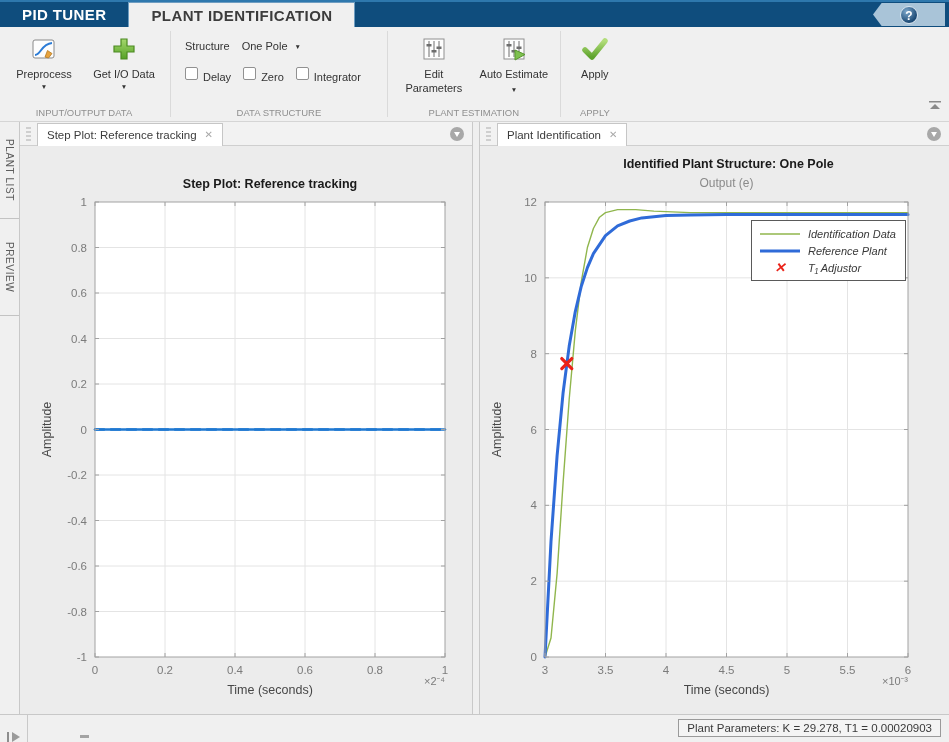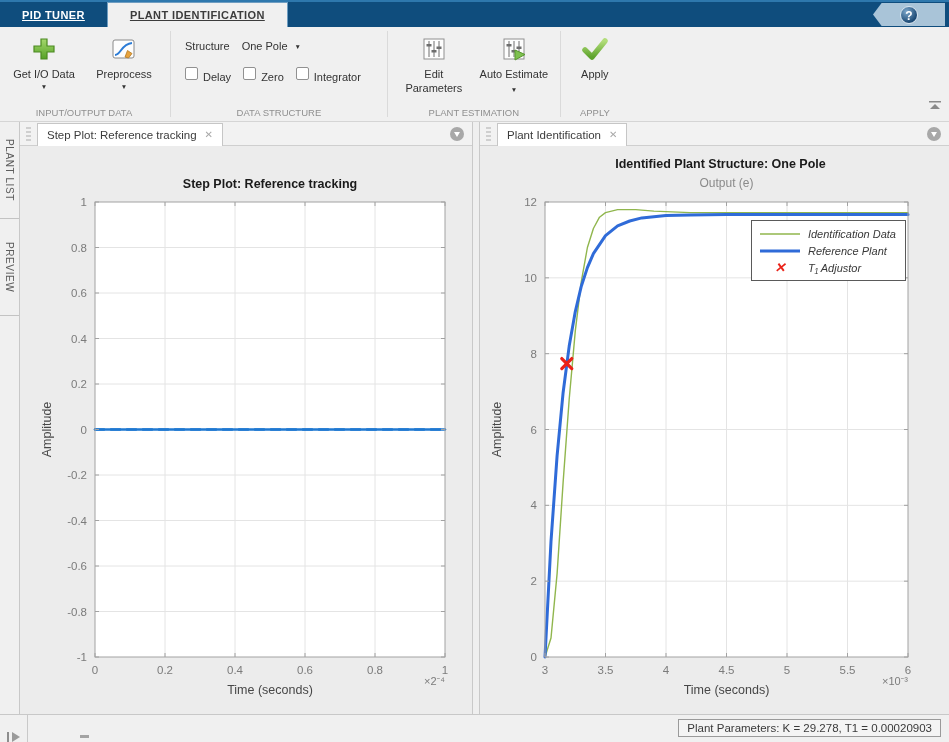--- a/index.html
+++ b/index.html
@@ -2,22 +2,22 @@
 <html><head>
 <meta charset="utf-8">
 <style>
   * { box-sizing: border-box; margin: 0; padding: 0; }
   html,body { width: 949px; height: 742px; overflow: hidden;
     font-family: "Liberation Sans", sans-serif; background: #f0f0f0; }
 
   
   .header { height: 27px; background: #0f4d7d; border-top: 2px solid #2e78ad;
     display: flex; align-items: stretch; position: relative; }
-  .htab { padding: 0 22px; display: flex; align-items: center; font-size: 11px;
-    font-weight: bold; letter-spacing: .4px; color: #fff; cursor: default; text-decoration: underline; }
+  .htab { padding: 0 22px; display: flex; align-items: center; font-size: 15px;
+    font-weight: bold; letter-spacing: .4px; color: #fff; cursor: default; }
   .htab.active { background: #f0f0f0; color: #3c3c3c; border: 1px solid #6e9dc1; border-bottom: none; }
   .help-btn { position: absolute; right: 4px; top: 1px; width: 72px; height: 23px;
     background: #a9c4d8; clip-path: polygon(12% 0,100% 0,100% 100%,12% 100%,0 50%);
     display: flex; align-items: center; justify-content: center; }
   .help-circle { width: 18px; height: 18px; border-radius: 50%;
     background: radial-gradient(circle at 35% 30%, #7fa9cc, #1c4a75 70%);
     color: #fff; font-size: 12px; font-weight: bold; text-align: center; line-height: 18px;
     border: 1px solid #d7e4ee; }
 
   
@@ -68,21 +68,21 @@
   .circle-btn { position: absolute; right: 8px; width: 14px; height: 14px; border-radius: 50%;
     background: #a8a8a8; display: flex; align-items: center; justify-content: center; }
   .tri-down { width: 0; height: 0; border-left: 3.5px solid transparent;
     border-right: 3.5px solid transparent; border-top: 5px solid #fff; margin-top: 1px; }
 
   .fig { position: relative; height: 568px; background: #ececec; }
   .fig svg.plotsvg { position: absolute; left: 0; top: 0; }
   .fig-title { position: absolute; font-size: 12.5px; font-weight: bold; color: #1a1a1a; text-align: center; }
   .fig-subtitle { position: absolute; font-size: 12px; color: #8a8a8a; text-align: center; }
   .t-left { left: 75px; width: 350px; top: 31px; }
-  .t-right { left: 59px; width: 363px; top: 11px; }
+  .t-right { left: 67px; width: 363px; top: 11px; }
   .st-right { left: 65px; width: 363px; top: 30px; }
   .exp { position: absolute; font-size: 11px; color: #7b7b7b; }
   .exp-left { right: 27px; top: 527px; }
   .exp-right { right: 41px; top: 527px; }
 
   .legend { position: absolute; background: #fff; border: 1px solid #5a5a5a; padding: 4px 9px 4px 7px; }
   .legend-left { right: 34px; top: 63px; }
   .legend-right { right: 43px; top: 74px; font-style: italic; }
   .lrow { display: flex; align-items: center; height: 17px; }
   .sw { width: 42px; margin-right: 7px; display: flex; align-items: center; justify-content: center; }
@@ -107,41 +107,41 @@
     <span class="help-circle">?</span>
   </div>
 </div>
 
 <div class="toolbar">
 
   <div class="tgroup">
     <div class="tbtn">
       <span class="ticon">
         <svg width="26" height="26">
+            <rect x="2" y="4" width="21" height="18" rx="2" fill="#fdfdfd" stroke="#8a8a8a"></rect>
+        <path d="M4 19 C10 19, 10 8, 21 7" fill="none" stroke="#2c7cd6" stroke-width="2"></path>
+        <path d="M14 21 L16.5 14.5 L21 17.5 L17.5 22 Z" fill="#e8a33d" stroke="#b27722" stroke-width="0.8"></path>
+          </svg>
+      </span>
+      <span class="tlabel">Preprocess</span>
+      <span class="arrow-under">▼</span>
+    </div>
+    <div class="tbtn">
+      <span class="ticon">
+        <svg width="26" height="26">
             <defs>
               <linearGradient id="gp" x1="0" y1="0" x2="0" y2="1">
         <stop offset="0" stop-color="#a5d86e"></stop>
                 <stop offset="1" stop-color="#55a125"></stop>
               </linearGradient>
             </defs>
         <path d="M10 3 h6 v7 h7 v6 h-7 v7 h-6 v-7 h-7 v-6 h7 z" fill="url(#gp)" stroke="#4c8a22" stroke-width="1.2"></path>
           </svg>
       </span>
       <span class="tlabel">Get I/O Data</span>
-      <span class="arrow-under">▼</span>
-    </div>
-    <div class="tbtn">
-      <span class="ticon">
-        <svg width="26" height="26">
-            <rect x="2" y="4" width="21" height="18" rx="2" fill="#fdfdfd" stroke="#8a8a8a"></rect>
-        <path d="M4 19 C10 19, 10 8, 21 7" fill="none" stroke="#2c7cd6" stroke-width="2"></path>
-        <path d="M14 21 L16.5 14.5 L21 17.5 L17.5 22 Z" fill="#e8a33d" stroke="#b27722" stroke-width="0.8"></path>
-          </svg>
-      </span>
-      <span class="tlabel">Preprocess</span>
       <span class="arrow-under">▼</span>
     </div>
     <div class="glabel">INPUT/OUTPUT DATA</div>
   </div>
 
   <div class="vsep"></div>
 
   <div class="tgroup">
     <div class="ps">
       <div class="ps-row1">

